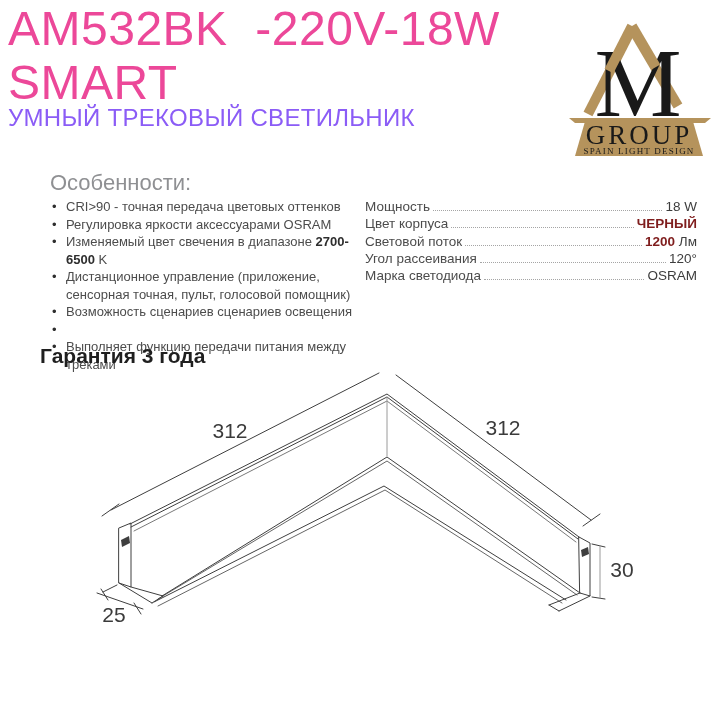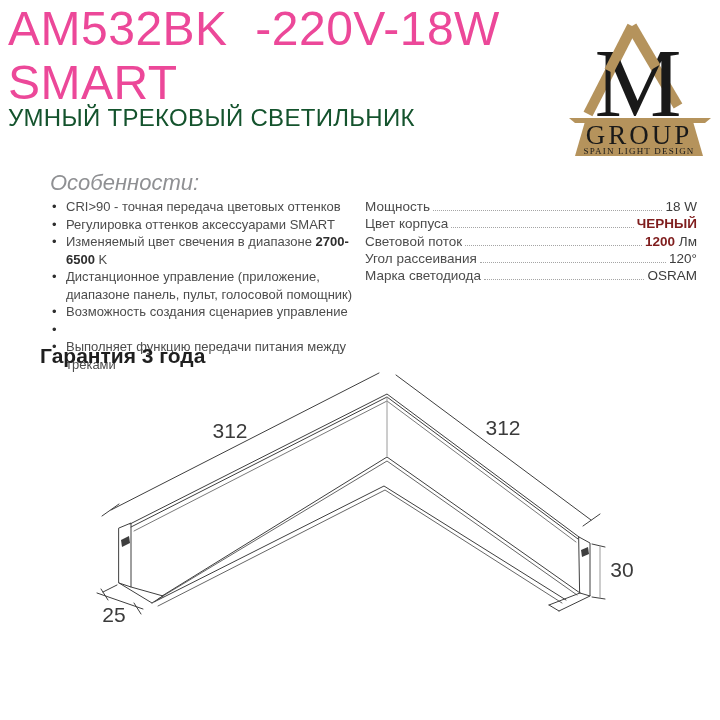--- a/index.html
+++ b/index.html
@@ -3,24 +3,24 @@
 <meta charset="utf-8">
 <style>
   html,body{margin:0;padding:0;background:#fff;}
   #page{position:relative;width:720px;height:720px;background:#ffffff;overflow:hidden;
         font-family:"Liberation Sans", sans-serif;color:#3a3a3a;}
   .abs{position:absolute;}
 
   
   #title{left:8px;top:2px;font-size:48px;line-height:54px;font-weight:400;
          color:#ec4899;letter-spacing:0.5px;white-space:pre;}
-  #subtitle{left:8px;top:104px;font-size:24px;color:#14532d;letter-spacing:0.3px;}
+  #subtitle{left:8px;top:104px;font-size:24px;color:#8b5cf6;letter-spacing:0.3px;}
 
   
-  .sec-head{font-size:22px;color:#8f9093;font-weight:400;font-style:italic;}
+  .sec-head{font-size:22px;color:#8f9093;font-weight:400;}
   #features-head{left:50px;top:170px;}
   #specs-head{left:365px;top:170px;}
 
   
   #features{left:52px;top:198px;width:322px;font-size:13px;line-height:17.5px;color:#4c4c4c;}
   .feat{display:flex;}
   .feat .dot{width:14px;flex:0 0 14px;color:#2e2e2e;}
   .feat .b{font-weight:700;color:#2e2e2e;}
 
   
@@ -68,33 +68,33 @@
 
   <div class="abs sec-head" id="features-head">Особенности:</div>
 
   <div class="abs" id="features">
     <div class="feat">
         <span class="dot">•</span>
         <span><span>CRI&gt;90 - точная передача цветовых оттенков</span><span class="b"></span><span></span></span>
       </div>
     <div class="feat">
         <span class="dot">•</span>
-        <span><span>Регулировка оттенков аксессуарами SMART</span><span class="b"></span><span></span></span>
+        <span><span>Регулировка яркости аксессуарами OSRAM</span><span class="b"></span><span></span></span>
       </div>
     <div class="feat">
         <span class="dot">•</span>
         <span><span>Изменяемый цвет свечения  в диапазоне </span><span class="b">2700-6500</span><span> K</span></span>
       </div>
     <div class="feat">
         <span class="dot">•</span>
-        <span><span>Дистанционное управление (приложение, диапазоне панель, пульт, голосовой помощник)</span><span class="b"></span><span></span></span>
+        <span><span>Дистанционное управление (приложение, сенсорная точная, пульт, голосовой помощник)</span><span class="b"></span><span></span></span>
       </div>
     <div class="feat">
         <span class="dot">•</span>
-        <span><span>Возможность создания сценариев управление</span><span class="b"></span><span></span></span>
+        <span><span>Возможность сценариев сценариев освещения</span><span class="b"></span><span></span></span>
       </div>
     <div class="feat">
         <span class="dot">•</span>
       </div>
     <div class="feat">
         <span class="dot">•</span>
         <span><span>Выполняет функцию передачи питания между треками</span><span class="b"></span><span></span></span>
       </div>
   </div>
 

